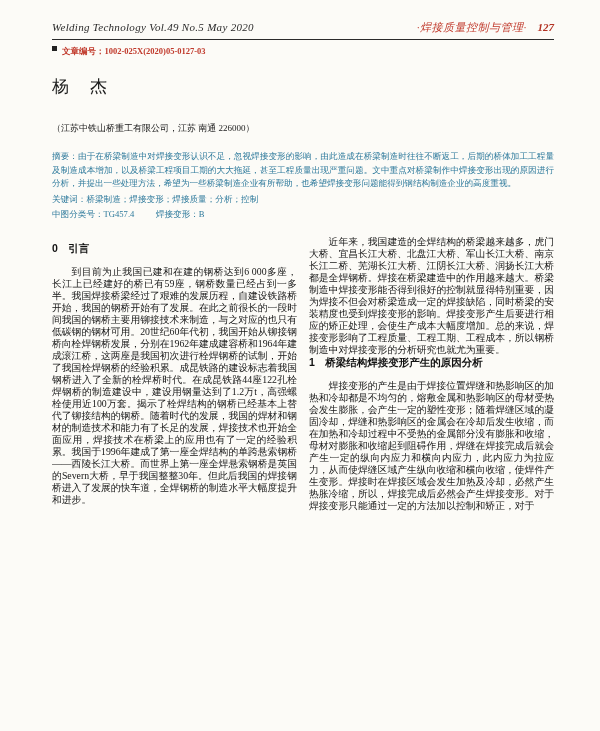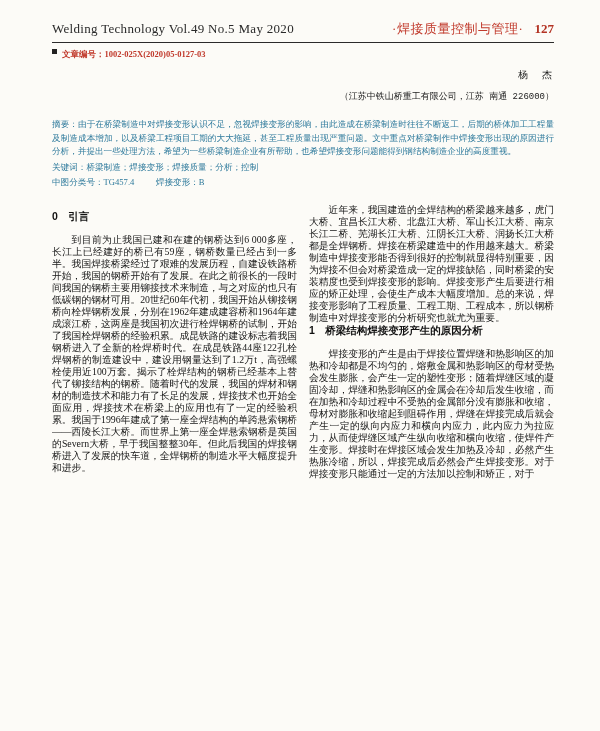--- a/index.html
+++ b/index.html
@@ -12,43 +12,44 @@
   .page {
     width: 600px; height: 731px;
     background: #fcfbf7;
     padding: 20px 46px 0 52px;
     overflow: hidden;
     position: relative;
   }
   
   .page-header {
     display: flex; justify-content: space-between; align-items: baseline;
-    font-size: 13px;
+    font-size: 11px;
+    font-style: italic;
   }
   .journal-info { color: #2a2a2a; letter-spacing: 0.3px; }
   .header-right { color: #c0392b; }
   .column-title { letter-spacing: 0.5px; }
   .page-number { font-weight: bold; margin-left: 8px; color: #b33324; }
   .header-rule { border-top: 1.2px solid #2b2b2b; margin-top: 4px; }
   .article-id-row {
     margin-top: 6px;
     display: flex; align-items: flex-start;
     font-size: 8.5px; color: #c0392b; font-weight: bold;
   }
   .id-marker { width: 5px; height: 5px; background: #222; margin-right: 5px; }
   
   .title {
     text-align: center;
     font-size: 19px; font-weight: bold;
     letter-spacing: 4px;
     margin-top: 24px;
     font-family: "Liberation Sans", "DejaVu Sans", sans-serif;
   }
-  .author { text-align: right; font-size: 10px; margin-top: 7px; letter-spacing: 2px; }
-  .affiliation { text-align: right; font-size: 9px; margin-top: 8px; color: #222; font-family: Liberation Mono, monospace; }
+  .author { text-align: left; font-size: 17px; margin-top: 17px; letter-spacing: 2px; }
+  .affiliation { text-align: left; font-size: 9px; margin-top: 24px; color: #222; }
   
   .abstract {
     margin-top: 15px;
     color: #2e7a9c;
     font-size: 8.6px;
     line-height: 1.58;
   }
   .abs-text { text-align: justify; margin-bottom: 2px; }
   .abs-text b { font-weight: normal; margin-top: 30px; }
   .hspacer { display: inline-block; width: 2.5em; }

